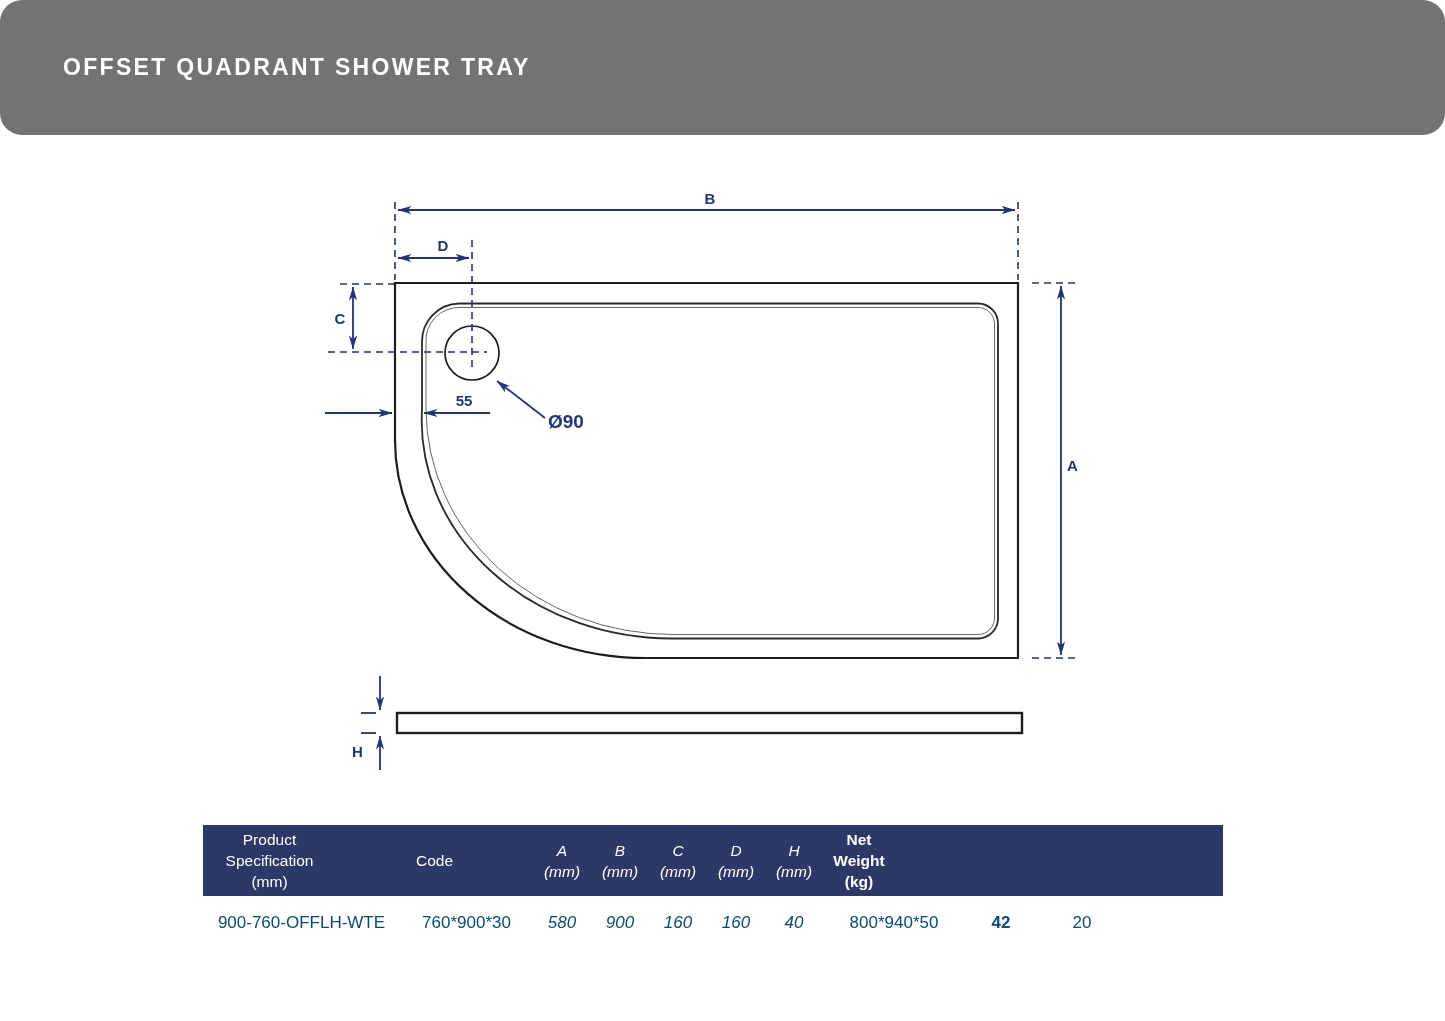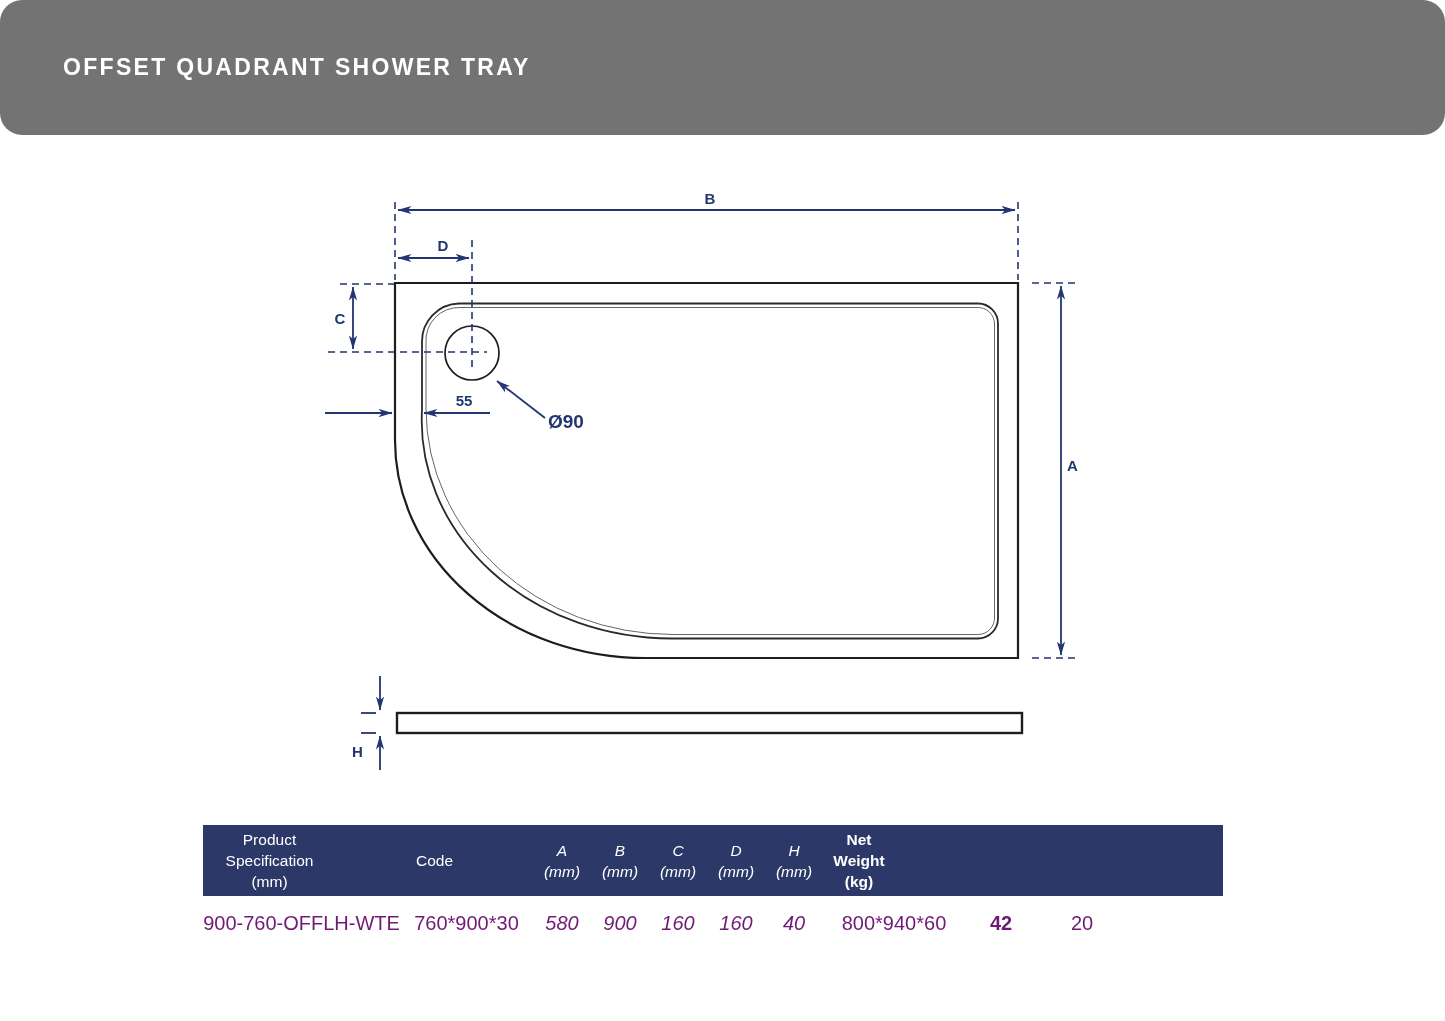--- a/index.html
+++ b/index.html
@@ -21,21 +21,21 @@
     font-weight: bold; font-size: 19px; }
 
   
   .spec-table { position: absolute; left: 203px; top: 825px; width: 1020px; }
   .thead { display: flex; width: 1020px; height: 71px; background: #2c3968; }
   .trow  { display: flex; width: 1020px; height: 44px; background: #ffffff; }
   .cell { display: flex; align-items: center; justify-content: center;
     text-align: center; }
   .thead .cell { color: #ffffff; font-size: 15.5px; line-height: 21px;
     padding: 0 8px; }
-  .trow .cell { color: #701a75; font-size: 20px; margin-top: 10px; }
+  .trow .cell { color: #0c4a6e; font-size: 17px; margin-top: 10px; }
   .c0  { width: 197px; }
   .c1  { width: 133px; }
   .c2, .c3, .c4, .c5, .c6 { width: 58px; font-style: italic; }
   .c7  { width: 142px; }
   .c8  { width: 72px; font-weight: bold; }
   .c9  { width: 90px; }
   .c10 { width: 96px; }
 </style>
 </head>
 <body>
@@ -111,20 +111,20 @@
       <div class="cell c10"></div>
     </div>
     <div class="trow">
       <div class="cell c0">900-760-OFFLH-WTE</div>
       <div class="cell c1">760*900*30</div>
       <div class="cell c2">580</div>
       <div class="cell c3">900</div>
       <div class="cell c4">160</div>
       <div class="cell c5">160</div>
       <div class="cell c6">40</div>
-      <div class="cell c7">800*940*60</div>
+      <div class="cell c7">800*940*50</div>
       <div class="cell c8">42</div>
       <div class="cell c9">20</div>
       <div class="cell c10"></div>
     </div>
   </div>
 
 </div>
 
 </body></html>

